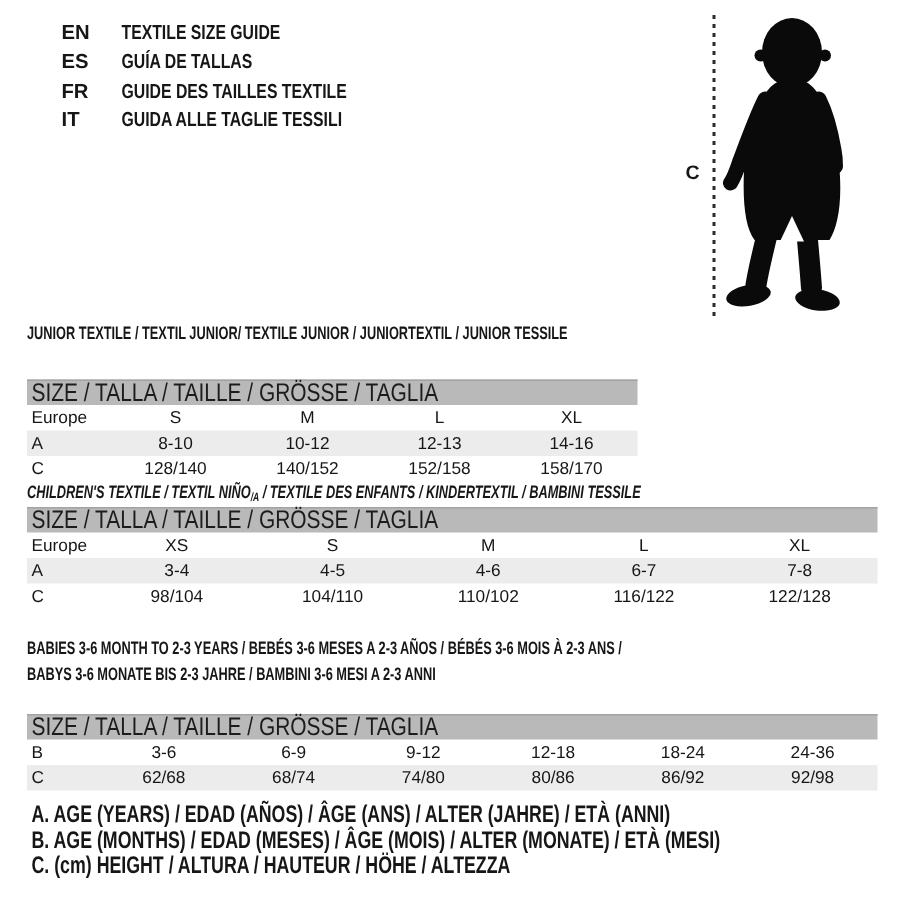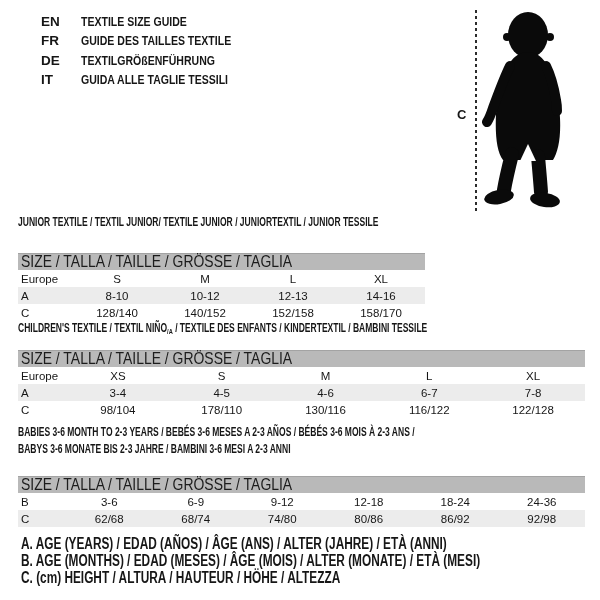--- a/index.html
+++ b/index.html
@@ -19,21 +19,21 @@
   .fig-label{position:absolute;left:457px;top:107px;font-weight:700;font-size:13px;}
   .baby-svg{position:absolute;left:481px;top:6px;}
 
   
   .tbl{position:absolute;left:18px;}
   #t1{top:216px;width:407px;}
   #t2{top:322px;width:567px;}
   #t3{top:424px;width:567px;}
   .tbl-title{font-weight:700;font-size:12px;line-height:13px;}
   #t1 .tbl-title{margin-bottom:24px;}
-  #t2 .tbl-title{margin-bottom:12px;}
+  #t2 .tbl-title{margin-bottom:0;font-style:italic;}
   #t3 .tbl-title{line-height:17px;margin-bottom:18px;}
   .title-line{transform:scaleX(0.71);transform-origin:0 50%;white-space:nowrap;}
   .subseg{font-size:8px;vertical-align:-2px;}
   .size-bar{height:17px;background:var(--bar,#b9b9b9);border-top:1px solid #a3a3a3;
     box-sizing:border-box;display:flex;align-items:center;padding-left:3px;
     font-size:17px;color:#1c1c1c;}
   .size-bar-text{display:inline-block;transform:scaleX(0.82);transform-origin:0 50%;white-space:nowrap;}
   .row{display:grid;height:17px;align-items:center;font-size:11.5px;}
   #t1 .row{grid-template-columns:55px repeat(4,1fr);}
   #t2 .row{grid-template-columns:48px repeat(5,1fr);}
@@ -50,26 +50,26 @@
 <body>
 
 <div class="canvas">
 
   <div class="lang-block">
       <div class="lang-row">
         <span class="lang-code">EN</span>
         <span class="lang-title">TEXTILE SIZE GUIDE</span>
       </div>
       <div class="lang-row">
+        <span class="lang-code">ES</span>
+        <span class="lang-title">GUÍA DE TALLAS</span>
+      </div>
+      <div class="lang-row">
         <span class="lang-code">FR</span>
         <span class="lang-title">GUIDE DES TAILLES TEXTILE</span>
-      </div>
-      <div class="lang-row">
-        <span class="lang-code">DE</span>
-        <span class="lang-title">TEXTILGRÖßENFÜHRUNG</span>
       </div>
       <div class="lang-row">
         <span class="lang-code">IT</span>
         <span class="lang-title">GUIDA ALLE TAGLIE TESSILI</span>
       </div>
     </div>
 
   <div class="dotline"></div>
   <div class="fig-label">C</div>
 
@@ -139,22 +139,22 @@
           <span class="lbl">A</span>
           <span class="val">3-4</span>
           <span class="val">4-5</span>
           <span class="val">4-6</span>
           <span class="val">6-7</span>
           <span class="val">7-8</span>
         </div>
         <div class="row">
           <span class="lbl">C</span>
           <span class="val">98/104</span>
-          <span class="val">178/110</span>
-          <span class="val">130/116</span>
+          <span class="val">104/110</span>
+          <span class="val">110/102</span>
           <span class="val">116/122</span>
           <span class="val">122/128</span>
         </div>
       </div>
   </section>
 
   <section class="tbl" id="t3">
     <div class="tbl-title">
         <div class="title-line"><span>BABIES 3-6 MONTH TO 2-3 YEARS / BEBÉS 3-6 MESES A 2-3 AÑOS / BÉBÉS 3-6 MOIS À 2-3 ANS /</span></div>
         <div class="title-line"><span>BABYS 3-6 MONATE BIS 2-3 JAHRE / BAMBINI 3-6 MESI A 2-3 ANNI</span></div>

